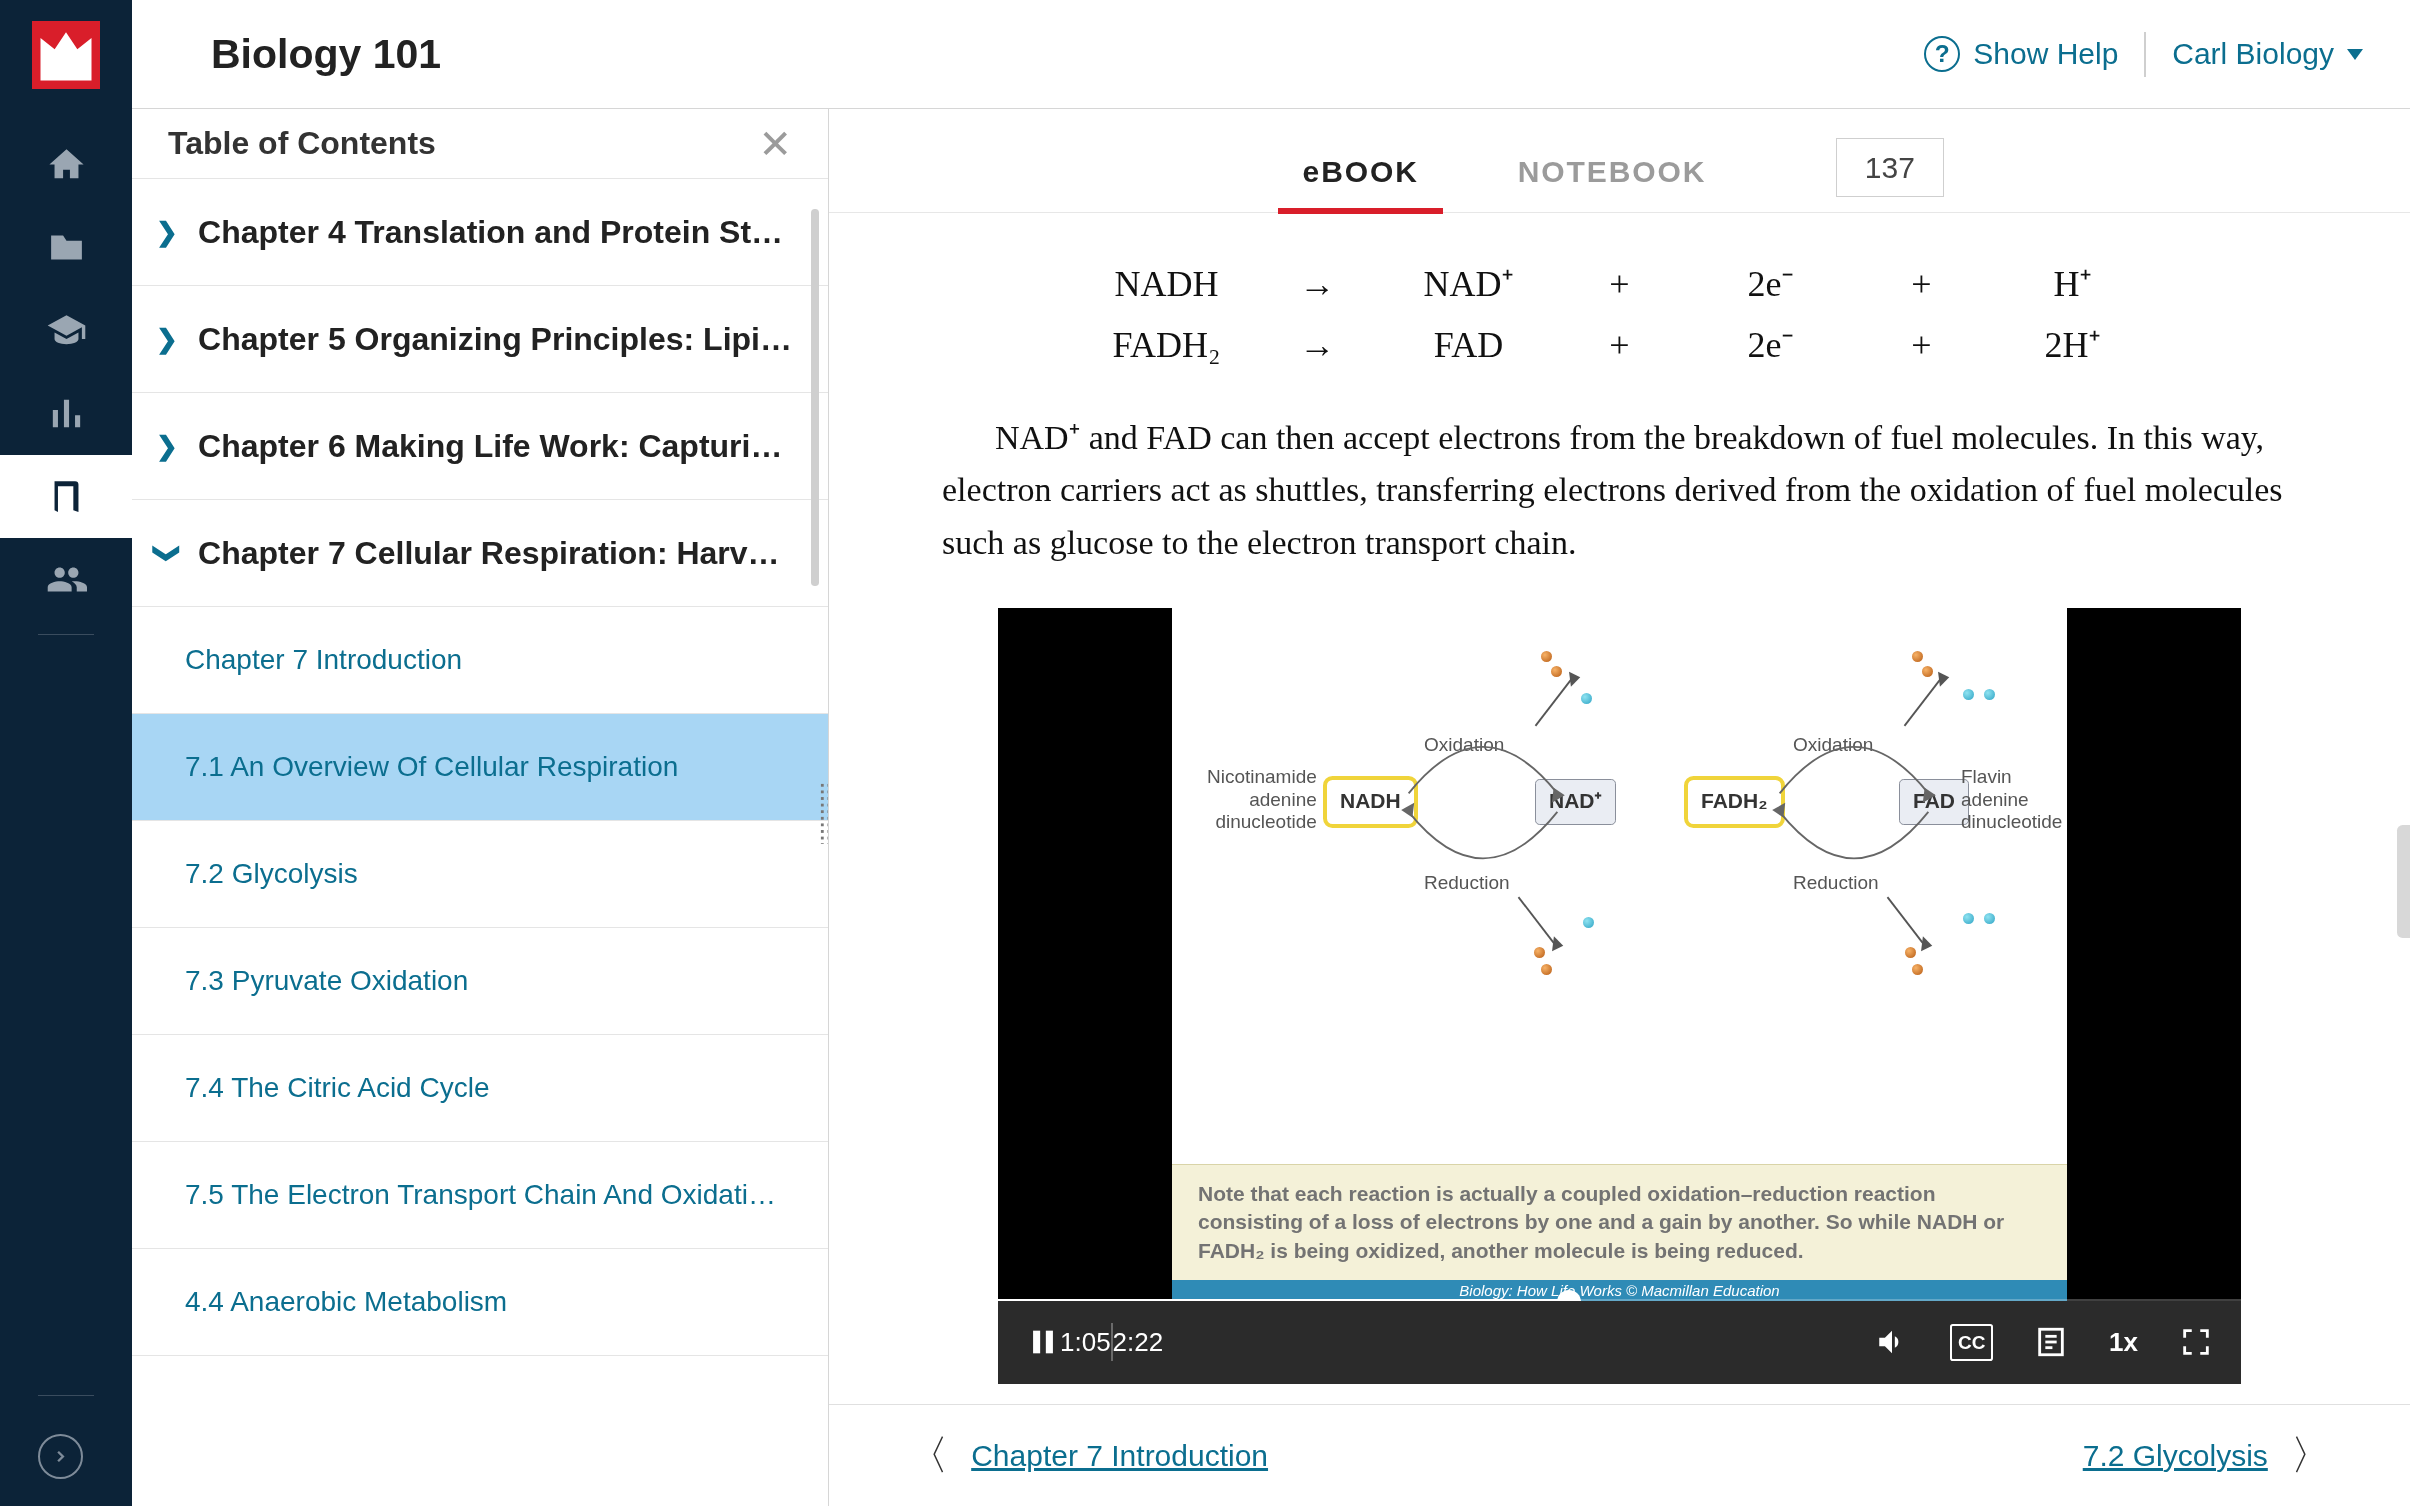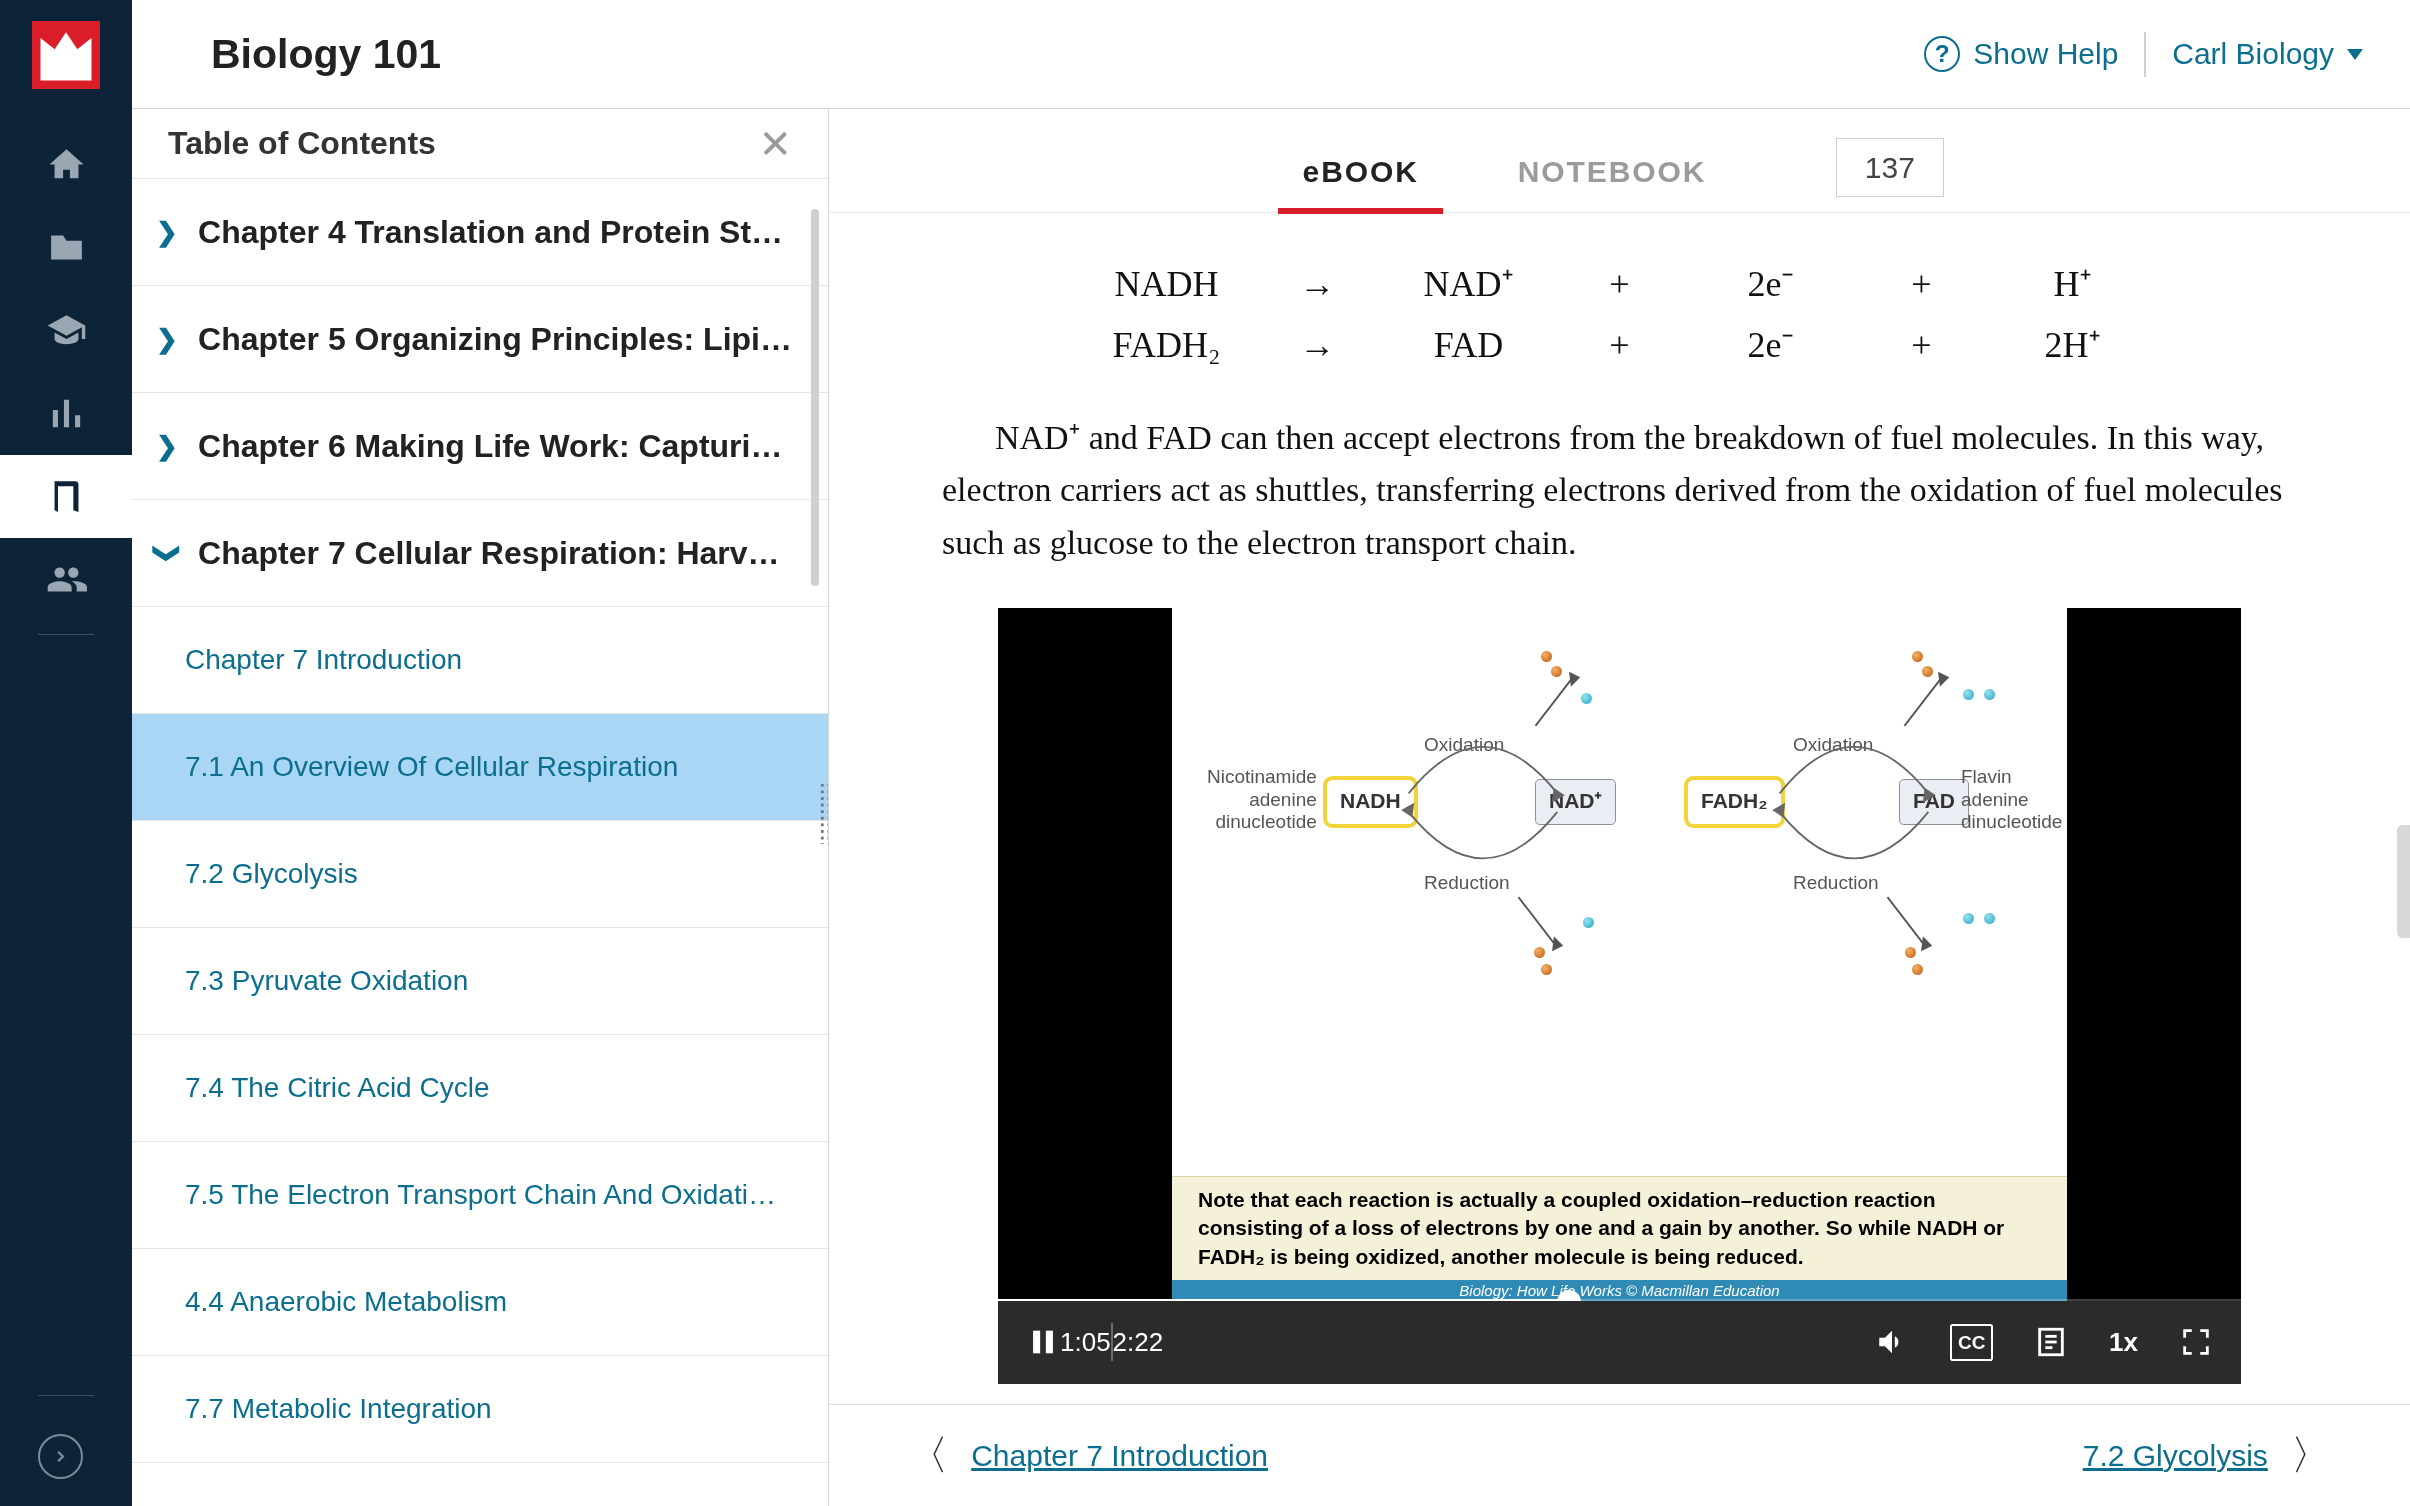--- a/index.html
+++ b/index.html
@@ -113,21 +113,21 @@
   .tag { position:absolute; font-family: Arial, sans-serif; font-weight:700; font-size:21px;
          background:#eaedf3; border:0.9px solid #8a8f9b; border-radius:4.7px; padding:5.6px 13px; color:#333;}
   .tag.hl { background:#fff; border:4.7px solid #f0d43a; border-radius:9.4px; padding:5.6px 13px;}
   .small-label { position:absolute; font-size:19px; color:#555; font-family: Arial, sans-serif;}
   .dot { position:absolute; width:11.3px; height:11.3px; border-radius:50%;}
   .dot.o { background: radial-gradient(circle at 35% 35%, #f7b267, #b65a12);}
   .dot.b { background: radial-gradient(circle at 35% 35%, #8fe3f1, #2ea3c4);}
 
   .caption-box {
     position:absolute; left:174px; right:174px; bottom:104px; background:#f4f1d8;
-    border-top:1.9px solid #d9d4a8; padding:9px 26px; font-size:21px; font-weight:700; color:#000000;
+    border-top:1.9px solid #d9d4a8; padding:15px 26px; font-size:21px; font-weight:700; color:#737373;
     font-family: Arial, sans-serif; line-height:1.35;
   }
   .credit-strip { position:absolute; left:174px; right:174px; bottom:83px; height:21px; background:#2f8bb6;
     color:#fff; font-size:15px; font-style:italic; text-align:center; font-family: Arial, sans-serif; line-height:21px;}
 
   .progress { position:absolute; left:0; right:0; bottom:79px; height:5.6px; background:rgba(255,255,255,0.25);}
   .progress .fill { height:100%; width:46%; background:#fff; position:relative;}
   .progress .knob { position:absolute; right:-11.3px; top:-9.4px; width:24.5px;height:24.5px;border-radius:50%;background:#fff;}
 
   .controls {
@@ -256,23 +256,20 @@
         <span>7.3 Pyruvate Oxidation</span>
       </div>
     <div class="sub">
         <span>7.4 The Citric Acid Cycle</span>
       </div>
     <div class="sub" style="text-overflow:ellipsis;">
         <span style="white-space:nowrap;overflow:hidden;text-overflow:ellipsis;display:block;max-width:603px;">7.5 The Electron Transport Chain And Oxidative Phosphorylation</span>
       </div>
     <div class="sub">
         <span>4.4 Anaerobic Metabolism</span>
-      </div>
-    <div class="sub">
-        <span>7.7 Metabolic Integration</span>
       </div>
 
     <div class="scrollbar"></div>
     <div class="drag-dots"></div>
   </div>
 </div>
 
 <div class="main">
   <div class="tabs">
     <div class="tab active">eBOOK</div>

